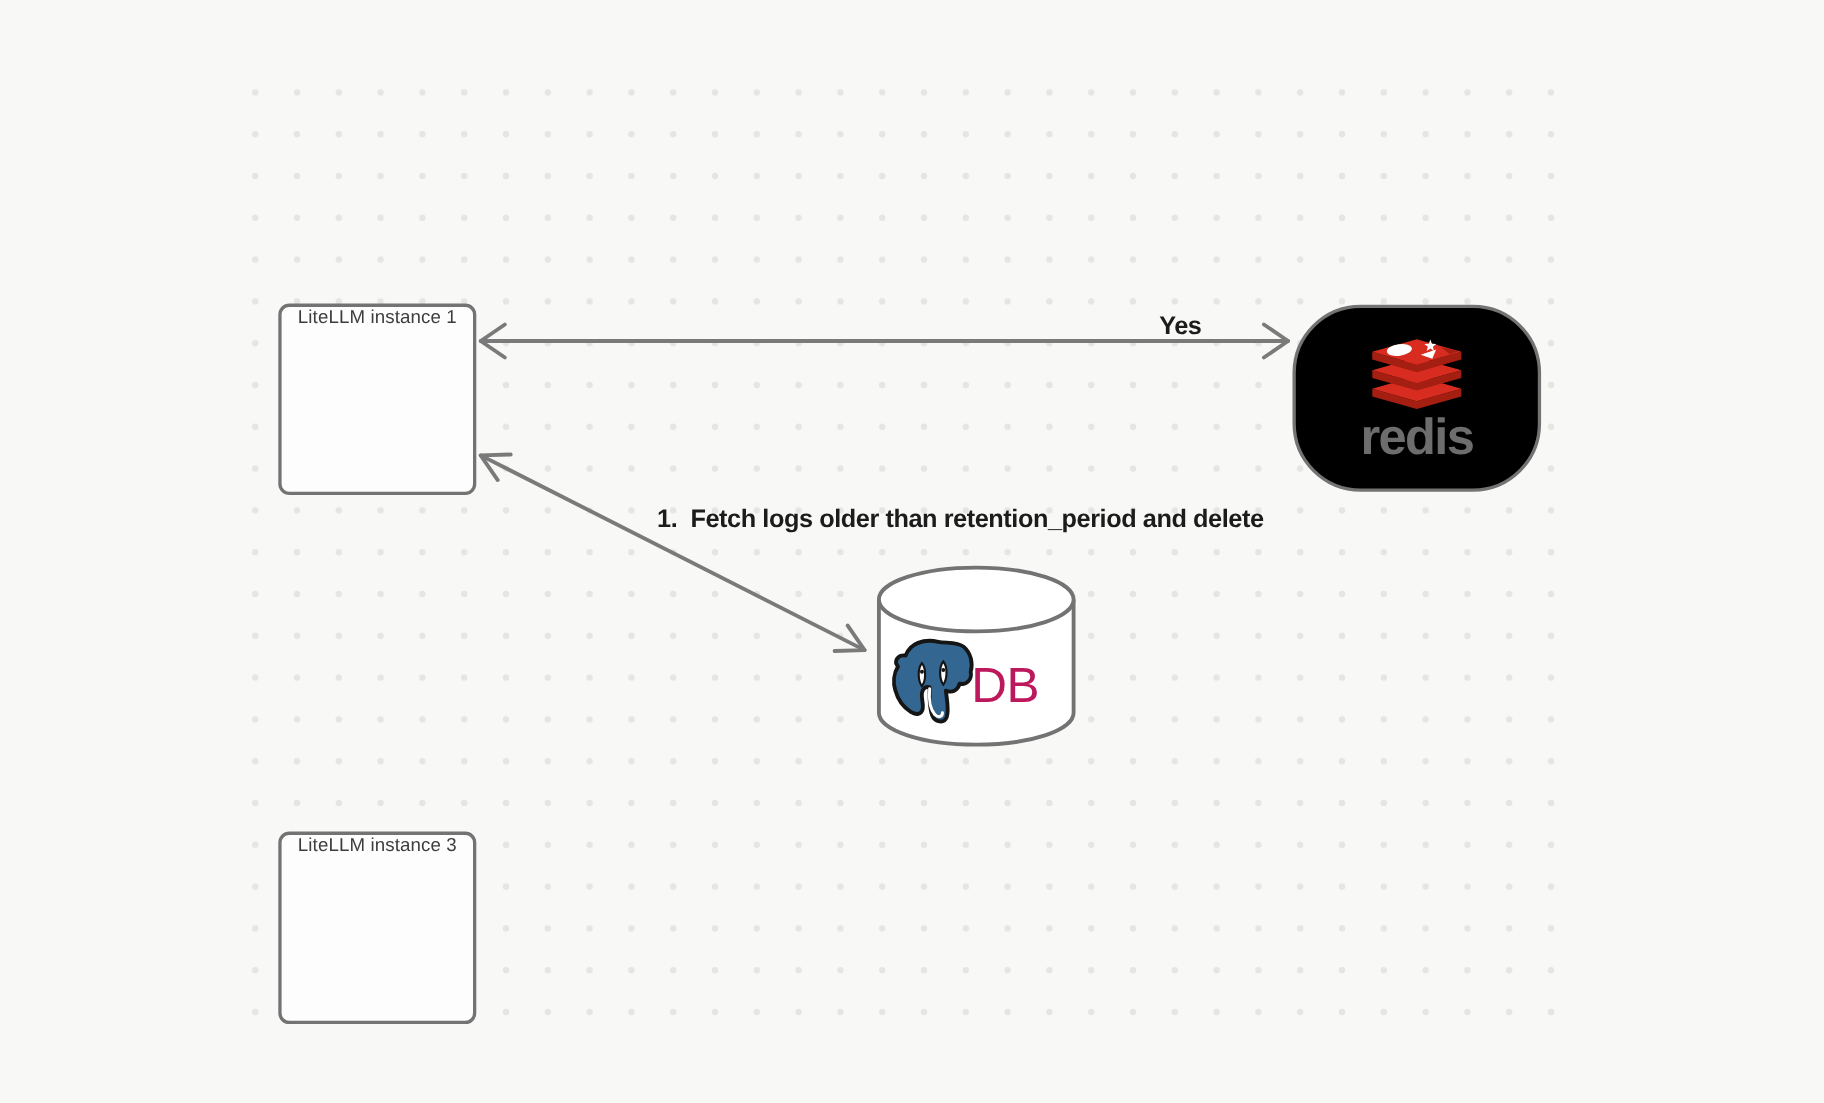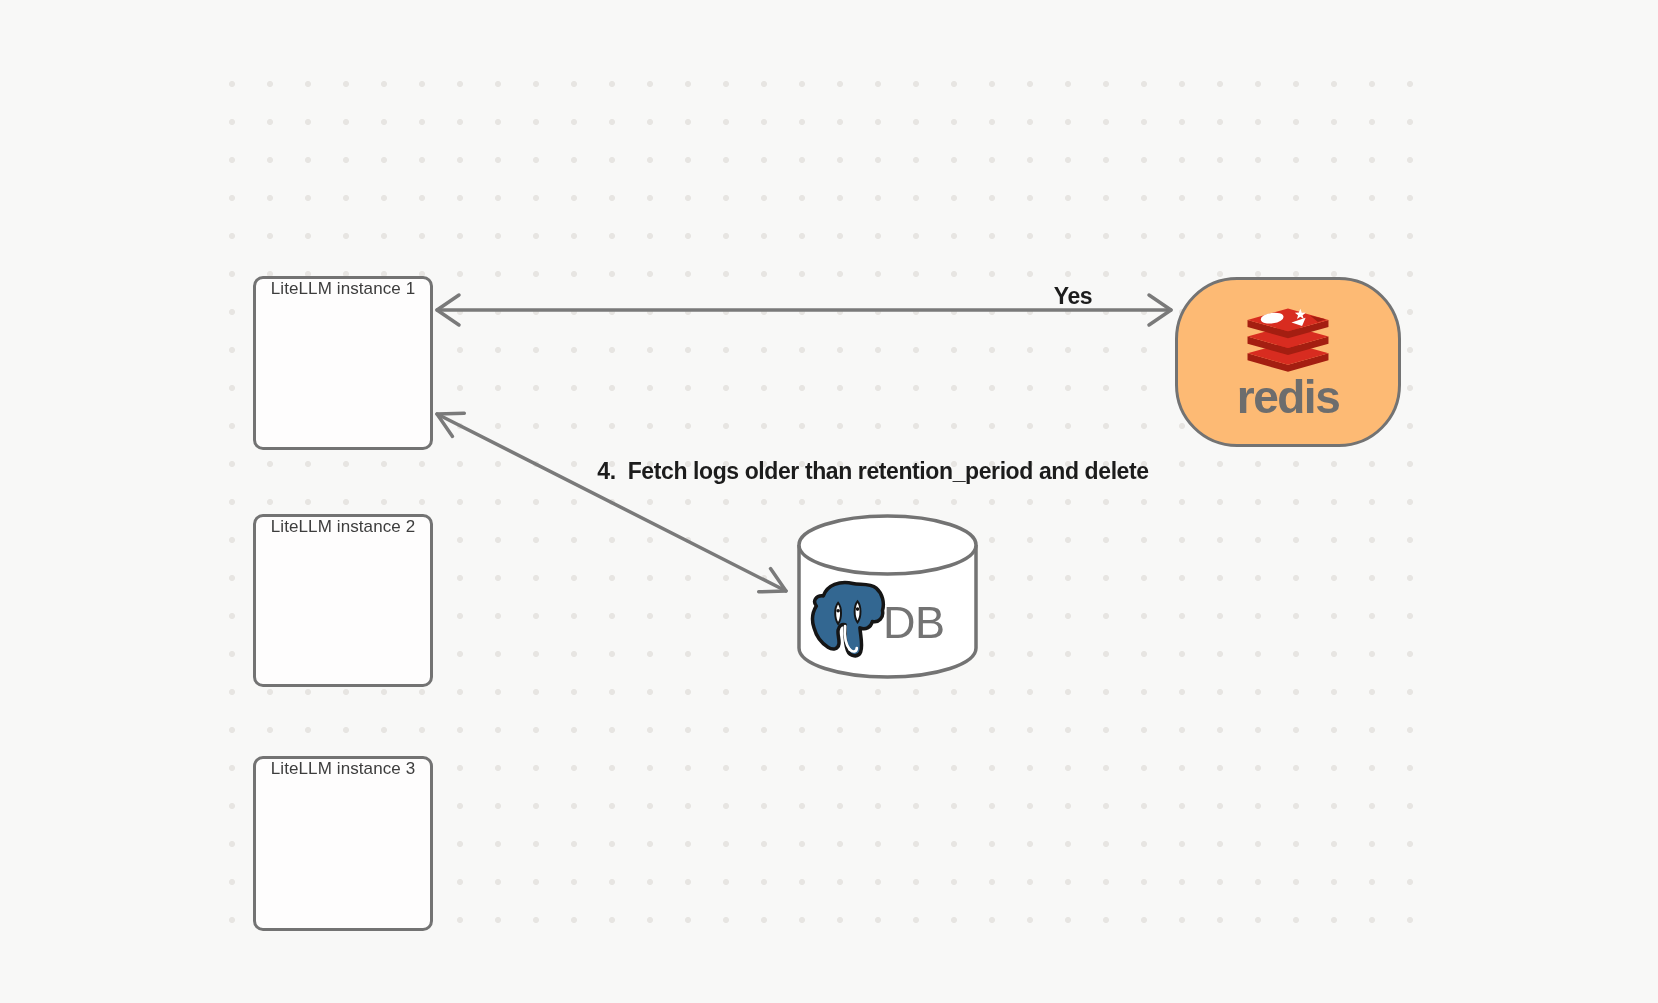--- a/index.html
+++ b/index.html
@@ -16,41 +16,41 @@
     position:absolute;left:253px;width:180px;box-sizing:border-box;
     background:#fefdfd;border:3.5px solid #737373;border-radius:10px;
     display:flex;align-items:flex-start;justify-content:center;
     color:#3d3d3d;font-size:17px;letter-spacing:0.1px;
   }
   .inst1{top:276px;height:174px;}
   .inst2{top:514px;height:173px;}
   .inst3{top:756px;height:175px;}
   .redis-node{
     position:absolute;left:1175px;top:277px;width:226px;height:170px;box-sizing:border-box;
-    background:#fdba74;border:3.5px solid #737373;border-radius:62px;
+    background:#000000;border:3.5px solid #737373;border-radius:62px;
     display:flex;flex-direction:column;align-items:center;
   }
   .redis-logo{margin-top:28px;}
   .redis-word{
     margin-top:0px;color:#6d6d6d;font-weight:700;font-size:46px;
     letter-spacing:-1.5px;line-height:1;
   }
   .arrow-layer{position:absolute;left:0;top:0;width:1658px;height:1003px;}
   .lbl{
     position:absolute;font-weight:700;color:#1c1c1c;font-size:23px;
     letter-spacing:-0.4px;white-space:pre;transform:translateX(-50%);line-height:24px;
   }
   .lbl1{left:740px;top:284px;}
   .lblyes{left:1049px;top:284px;margin-left:24px;}
   .lbl2{left:873px;top:459px;}
   .cyl{position:absolute;left:796px;top:513px;}
   .pg{position:absolute;left:810px;top:578px;}
   .dbtext{
     position:absolute;left:883px;top:600px;font-size:45px;line-height:45px;
-    color:#737373;letter-spacing:-0.5px;text-align:center;
+    color:#be185d;letter-spacing:-0.5px;text-align:center;
   }
 </style>
 </head>
 <body>
 
 <div class="canvas">
   <div class="dots"></div>
 
   <svg class="arrow-layer" viewBox="0 0 1658 1003" fill="none" stroke="#7a7a7a" stroke-width="3.5" stroke-linecap="round" stroke-linejoin="round">
     <g>
@@ -60,23 +60,20 @@
     </g>
     <g>
       <line x1="437" y1="414" x2="786" y2="591"></line>
       <path d="M452.5 436.4 L437 414 L464.3 413.2"></path>
       <path d="M758.7 591.8 L786 591 L770.5 568.6"></path>
     </g>
   </svg>
 
   <div class="inst inst1">
     <span>LiteLLM instance 1</span>
-  </div>
-  <div class="inst inst2">
-    <span>LiteLLM instance 2</span>
   </div>
   <div class="inst inst3">
     <span>LiteLLM instance 3</span>
   </div>
 
   <div class="redis-node">
     <svg class="redis-logo" width="88" height="66" viewBox="0 0 100 74">
       <path d="M4 51 L4 59 L50 72 L96 59 L96 51 L50 64 Z" fill="#a41e11"></path>
       <path d="M50 38 L96 51 L50 64 L4 51 Z" fill="#d82c20"></path>
       <path d="M4 32 L4 40 L50 53 L96 40 L96 32 L50 45 Z" fill="#a41e11"></path>
@@ -101,14 +98,14 @@
     <path d="M36 32 C31 38 31 52 36 59 C41 52 41 38 36 32 Z" fill="#ffffff" stroke="#151515" stroke-width="2.5"></path>
     <path d="M61 30 C56 36 56 50 61 57 C66 50 66 36 61 30 Z" fill="#ffffff" stroke="#151515" stroke-width="2.5"></path>
     <circle cx="36" cy="42" r="2.3" fill="#151515"></circle>
     <circle cx="61" cy="40" r="2.3" fill="#151515"></circle>
     <path d="M45 62 C44 74 45 85 51 92" stroke="#ffffff" stroke-width="3.5" fill="none" stroke-linecap="round"></path>
     <path d="M51 92 C55 96 60 95 60 90" stroke="#ffffff" stroke-width="3.5" fill="none" stroke-linecap="round"></path>
   </svg>
   <div class="dbtext">DB</div>
 
   <div class="lbl lblyes">Yes</div>
-  <div class="lbl lbl2">4.  Fetch logs older than retention_period and delete</div>
+  <div class="lbl lbl2">1.  Fetch logs older than retention_period and delete</div>
 </div>
 
 </body></html>

